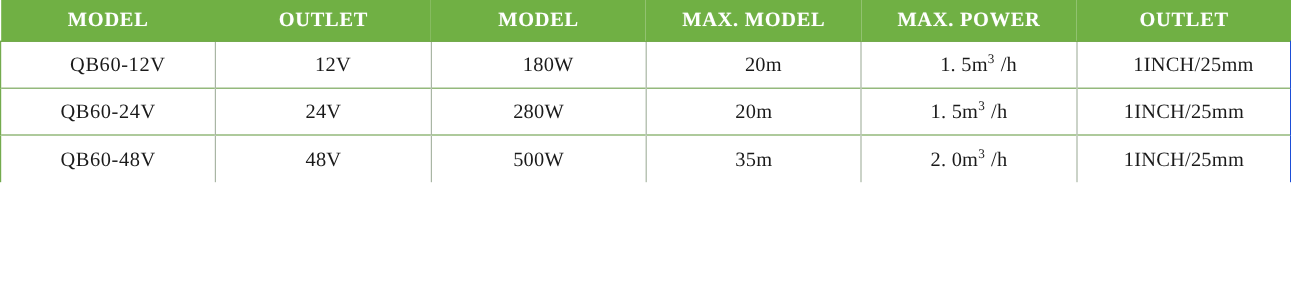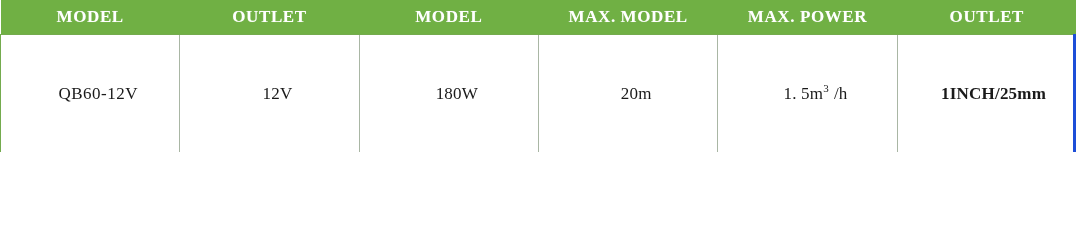--- a/index.html
+++ b/index.html
@@ -56,22 +56,21 @@
     white-space: nowrap;
     border-left: 1px solid #a9b6a4;
     border-top: 1px solid #7aa85c;
     line-height: 38px;
     letter-spacing: 0.2px;
   }
   tbody td:first-child {
     border-left: 1px solid #74ab4e;
   }
   tbody td:last-child {
-    border-right: 6px solid #1d4ed8;
-    font-weight: bold;
+    border-right: 2px solid #1d4ed8;
   }
   tbody tr:first-child td {
     border-top: 1px solid #74ab4e;
     padding-left: 16px;
   }
 
   .cell-model { letter-spacing: 0.5px; }
 
   .unit-sup {
     font-size: 11px;
@@ -109,16 +108,32 @@
 
     <tr>
       <td class="cell-model">QB60-12V</td>
       <td>12V</td>
       <td>180W</td>
       <td>20m</td>
       <td><span>1. 5m</span><span class="unit-sup">3</span><span class="flow-gap"></span><span>/h</span></td>
       <td>1INCH/25mm</td>
     </tr>
 
+    <tr>
+      <td class="cell-model">QB60-24V</td>
+      <td>24V</td>
+      <td>280W</td>
+      <td>20m</td>
+      <td><span>1. 5m</span><span class="unit-sup">3</span><span class="flow-gap"></span><span>/h</span></td>
+      <td>1INCH/25mm</td>
+    </tr>
 
+    <tr>
+      <td class="cell-model">QB60-48V</td>
+      <td>48V</td>
+      <td>500W</td>
+      <td>35m</td>
+      <td><span>2. 0m</span><span class="unit-sup">3</span><span class="flow-gap"></span><span>/h</span></td>
+      <td>1INCH/25mm</td>
+    </tr>
 
   </tbody>
 </table>
 
 </body></html>

